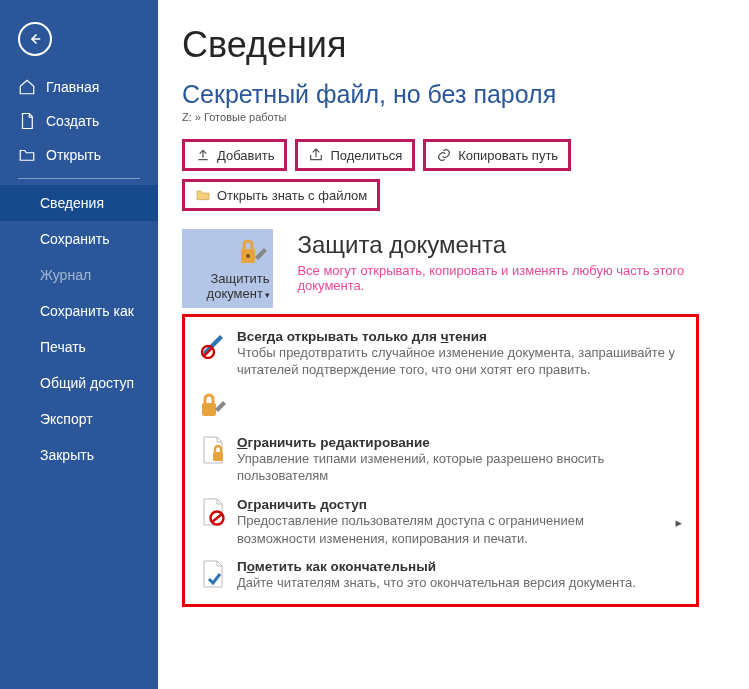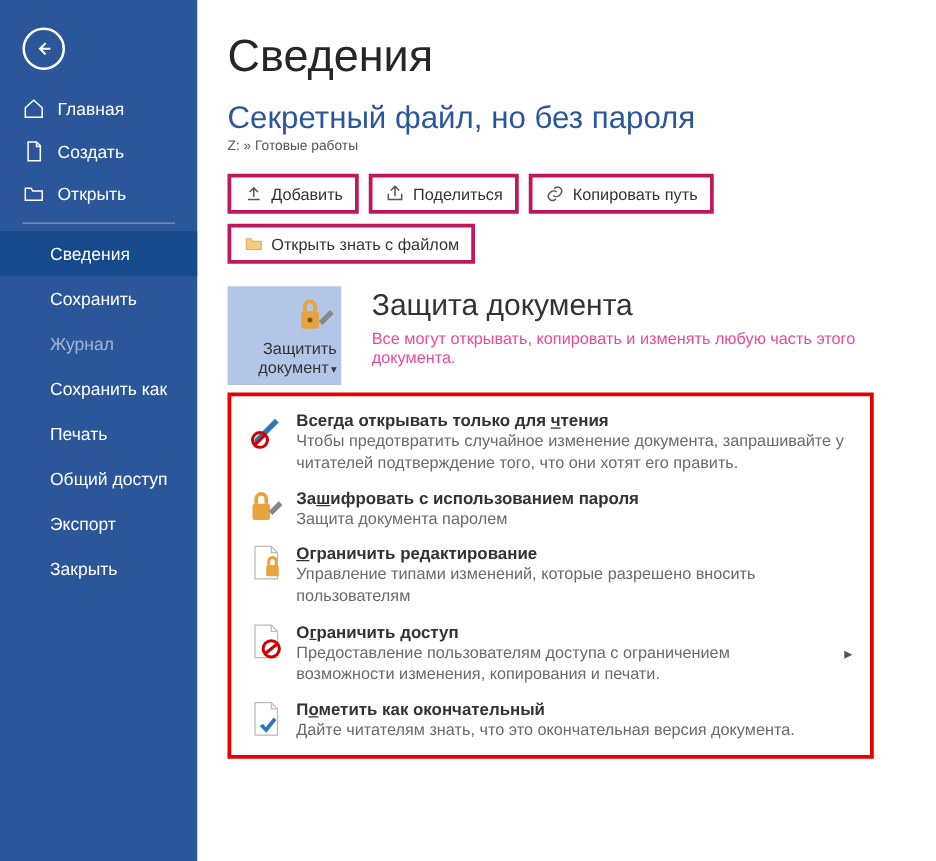--- a/index.html
+++ b/index.html
@@ -300,24 +300,20 @@
       </div>
 
       <div class="menu-item">
         <div class="micon">
           <svg width="26" height="30" viewBox="0 0 26 30">
             <rect x="2" y="12" width="14" height="13" rx="2" fill="#e8a33d"></rect>
             <path d="M5 12v-4a4 4 0 018 0v4" fill="none" stroke="#e8a33d" stroke-width="3"></path>
             <path d="M15 18l8-8 3 3-8 8z" fill="#888"></path>
           </svg>
         </div>
-        <div class="mtext">
-          <div class="mtitle">За<u>ш</u>ифровать с использованием пароля</div>
-          <div class="mdesc">Защита документа паролем</div>
-        </div>
       </div>
 
       <div class="menu-item">
         <div class="micon">
           <svg width="26" height="30" viewBox="0 0 26 30">
             <path d="M4 2h13l5 5v21H4z" fill="#fff" stroke="#bbb"></path>
             <path d="M17 2v5h5" fill="none" stroke="#bbb"></path>
             <rect x="13" y="17" width="10" height="9" rx="1.5" fill="#e8a33d"></rect>
             <path d="M15 17v-3a3 3 0 016 0v3" fill="none" stroke="#e8a33d" stroke-width="2.4"></path>
           </svg>

